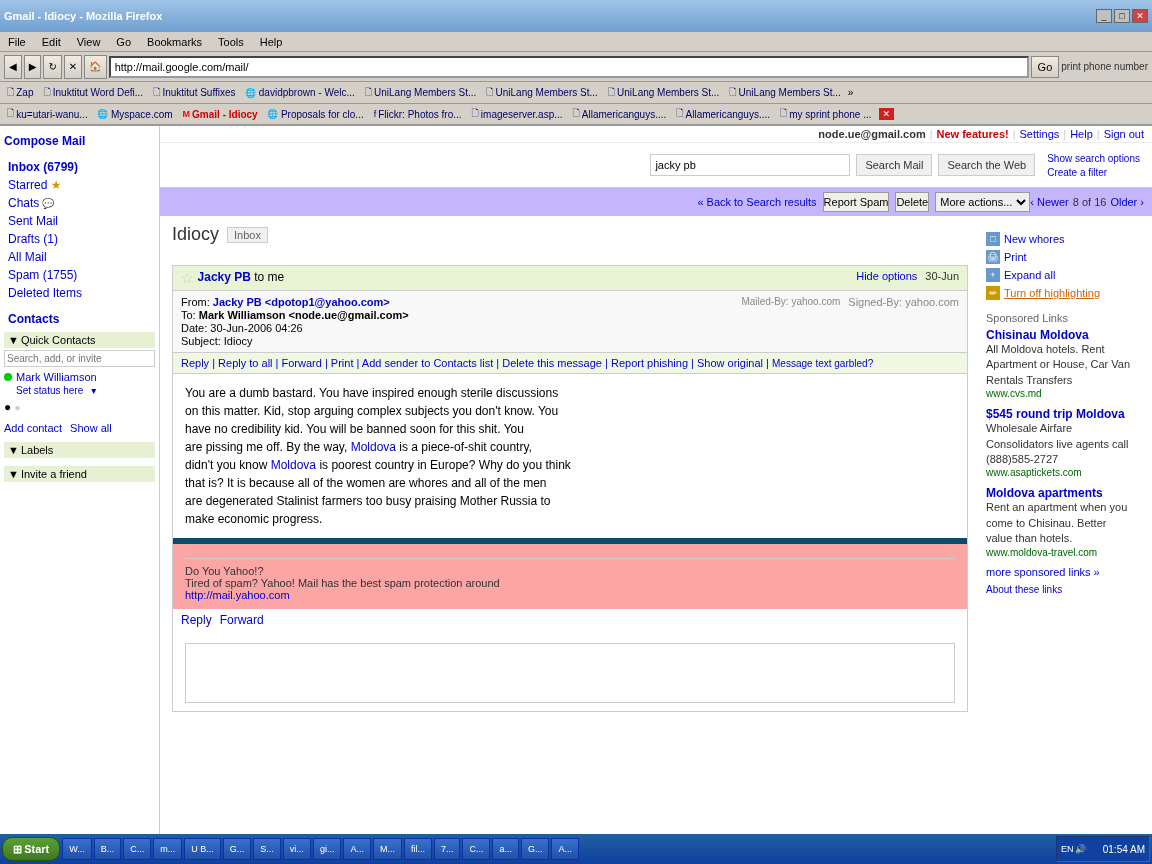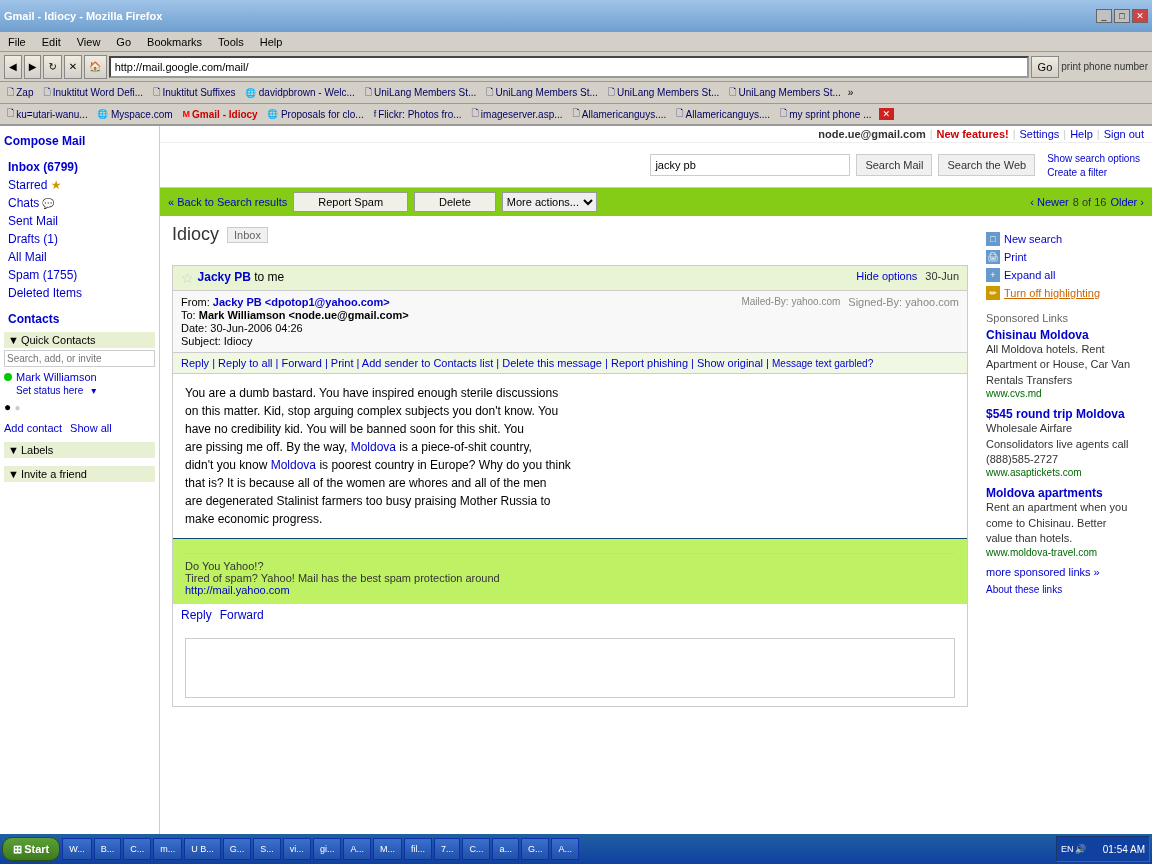--- a/index.html
+++ b/index.html
@@ -208,34 +208,34 @@
       border: 1px solid #ccc;
       padding: 0 8px;
       font-size: 11px;
       cursor: pointer;
       color: #333;
     }
     .search-links { font-size: 10px; color: #0000cc; }
 
     
     .action-bar {
-      background: #84cc16;
+      background: #c4b5fd;
       padding: 4px 8px;
       display: flex;
       align-items: center;
-      justify-content: space-between;
+      justify-content: flex-end;
     }
     .action-bar-left { display: flex; align-items: center; gap: 6px; }
     .action-bar-right { display: flex; align-items: center; gap: 4px; font-size: 11px; }
     .back-link { color: #0000cc; font-size: 11px; cursor: pointer; text-decoration: none; }
     .action-btn {
       height: 20px;
       background: #f0f0e8;
       border: 1px solid #999;
-      padding: 0 24px;
+      padding: 0 0;
       font-size: 11px;
       cursor: pointer;
     }
     .more-actions-select {
       height: 20px;
       font-size: 11px;
       border: 1px solid #999;
     }
     .nav-arrows { color: #0000cc; font-size: 11px; }
     .nav-count { font-size: 11px; color: #333; }
@@ -296,22 +296,22 @@
       padding: 10px 12px;
       font-size: 12px;
       line-height: 1.5;
       background: white;
     }
     .email-body .blue-text { color: #0000cc; }
 
     .email-footer {
       padding: 8px 12px;
       font-size: 11px;
-      background: #bef264;
-      border-top: 1px solid #0c4a6e;
+      background: #fca5a5;
+      border-top: 6px solid #0c4a6e;
     }
     .email-footer-divider { border-top: 1px solid #ccc; margin: 6px 0; }
     .doyahoo { font-size: 11px; color: #333; }
     .spam-note { font-size: 11px; color: #333; }
     .yahoo-link { color: #0000cc; cursor: pointer; }
 
     .email-reply-actions {
       padding: 4px 8px 8px;
       display: flex;
       gap: 8px;
@@ -661,21 +661,21 @@
           </div>
 
           <div class="reply-box"></div>
         </div>
 
       </div>
 
       <div class="sidebar-right">
         <a class="right-action-link">
           <span style="display:inline-block;width:14px;height:14px;background:#6699cc;font-size:9px;text-align:center;line-height:14px;color:white;">□</span>
-          <span>New search</span>
+          <span>New whores</span>
         </a>
         <a class="right-action-link">
           <span style="display:inline-block;width:14px;height:14px;background:#6699cc;font-size:9px;text-align:center;line-height:14px;color:white;">🖨</span>
           <span>Print</span>
         </a>
         <a class="right-action-link">
           <span style="display:inline-block;width:14px;height:14px;background:#6699cc;font-size:9px;text-align:center;line-height:14px;color:white;">+</span>
           <span>Expand all</span>
         </a>
         <a class="right-action-link">

